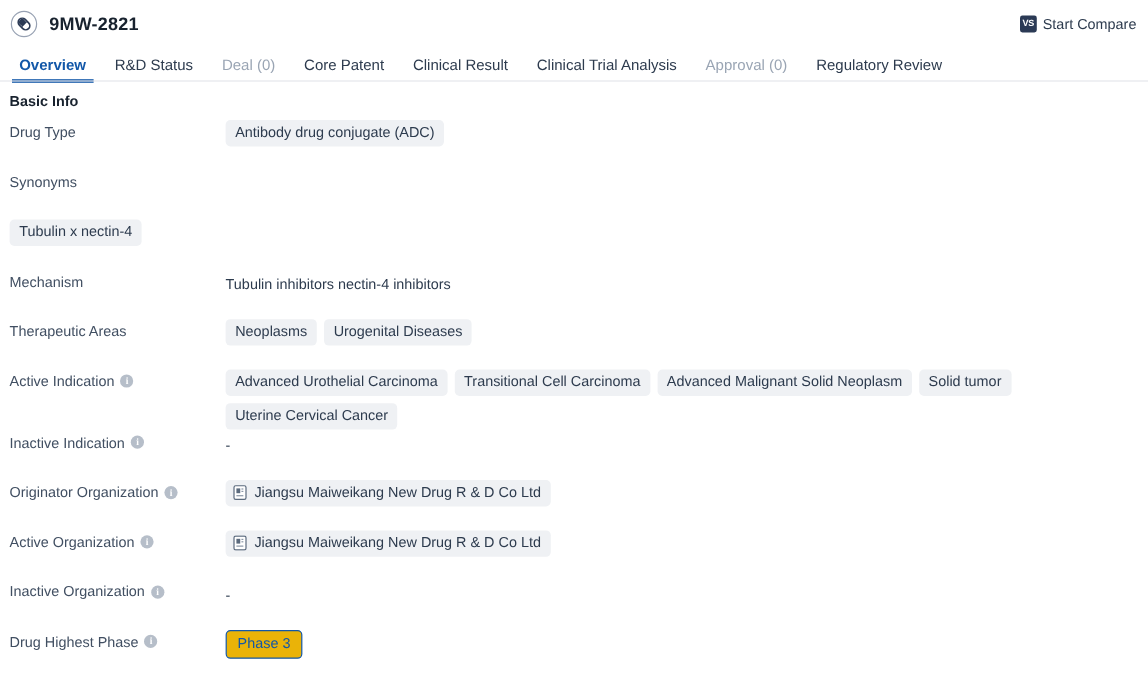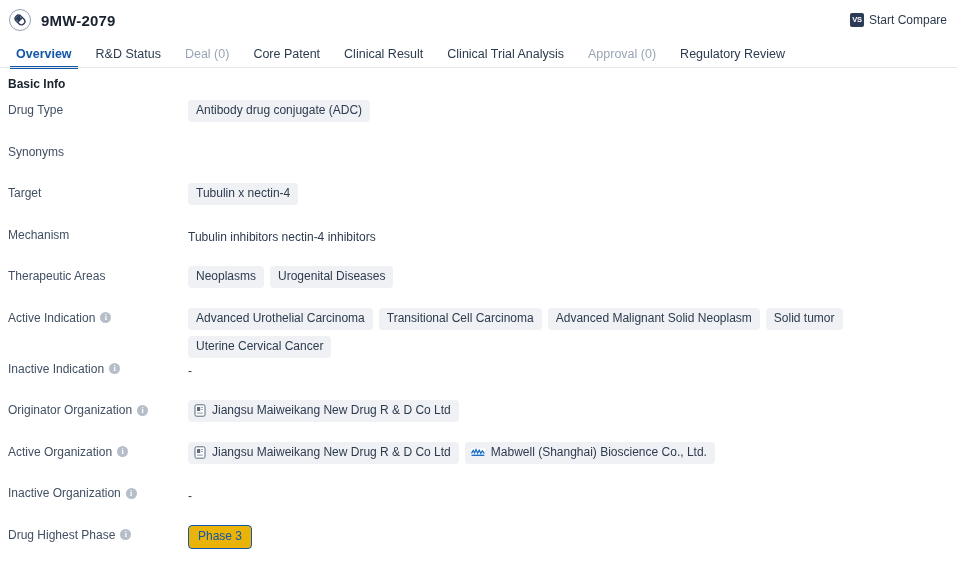--- a/index.html
+++ b/index.html
@@ -212,21 +212,21 @@
   <div class="header">
     <div class="drug-icon">
       <svg width="14" height="14" viewBox="0 0 14 14">
         <g transform="rotate(-45 7 7)">
           <rect x="3.6" y="1.6" width="6.8" height="10.8" rx="3.4" fill="none" stroke="#2b3a55" stroke-width="1.4"></rect>
           <path d="M4.3 7 h5.4" stroke="#2b3a55" stroke-width="1.4"></path>
           <rect x="4.3" y="2.3" width="5.4" height="4.7" rx="2.7" fill="#2b3a55"></rect>
         </g>
       </svg>
     </div>
-    <div class="drug-title">9MW-2079</div>
+    <div class="drug-title">9MW-2821</div>
     <div class="header-spacer"></div>
     <div class="compare-btn">
       <span class="vs-badge">VS</span>
       <span class="compare-label">Start Compare</span>
     </div>
   </div>
 
   <div class="tabbar">
     <div class="tab active">
       <span>Overview</span>
@@ -268,23 +268,20 @@
         </div>
       </div>
 
       <div class="row">
         <div class="row-label">
           <span>Synonyms</span>
         </div>
       </div>
 
       <div class="row">
-        <div class="row-label">
-          <span>Target</span>
-        </div>
         <div class="row-value">
           <span class="tag bold">Tubulin x nectin-4</span>
         </div>
       </div>
 
       <div class="row">
         <div class="row-label">
           <span>Mechanism</span>
         </div>
         <div class="row-value">
@@ -354,28 +351,20 @@
           <span class="tag with-icon">
             <svg class="org-doc-icon" viewBox="0 0 12 13">
               <rect x="1" y="0.8" width="10" height="11.4" rx="1.4" fill="#ffffff" stroke="#5b6a7d" stroke-width="1"></rect>
               <rect x="3" y="3" width="3.2" height="4" fill="#5b6a7d"></rect>
               <rect x="7.2" y="3" width="1.6" height="1" fill="#8a96a6"></rect>
               <rect x="7.2" y="5" width="1.6" height="1" fill="#8a96a6"></rect>
               <rect x="3" y="8.6" width="5.8" height="1" fill="#8a96a6"></rect>
             </svg>
             <span>Jiangsu Maiweikang New Drug R &amp; D Co Ltd</span>
           </span>
-          <span class="tag with-icon">
-            <svg class="mabwell-icon" viewBox="0 0 14 9">
-              <rect x="0" y="0" width="14" height="9" fill="#ffffff"></rect>
-              <path d="M0.5 5.5 L2.2 2.4 L3.6 5.0 L5.0 1.6 L6.6 5.2 L8.2 2.2 L9.8 5.4 L11.4 2.8 L13.4 5.6" fill="none" stroke="#1f6fc4" stroke-width="1.3"></path>
-              <rect x="0.5" y="6.6" width="12.9" height="1.5" fill="#1f6fc4"></rect>
-            </svg>
-            <span>Mabwell (Shanghai) Bioscience Co., Ltd.</span>
-          </span>
         </div>
       </div>
 
       <div class="row">
         <div class="row-label">
           <span>Inactive Organization</span>
           <span class="info-icon">i</span>
         </div>
         <div class="row-value">
           <span class="dash">-</span>

